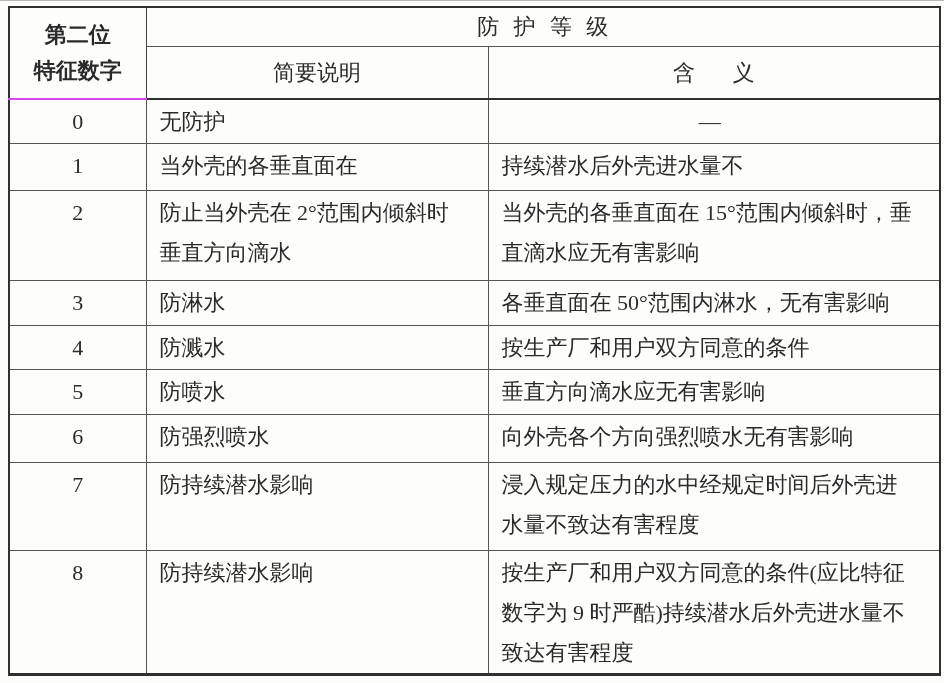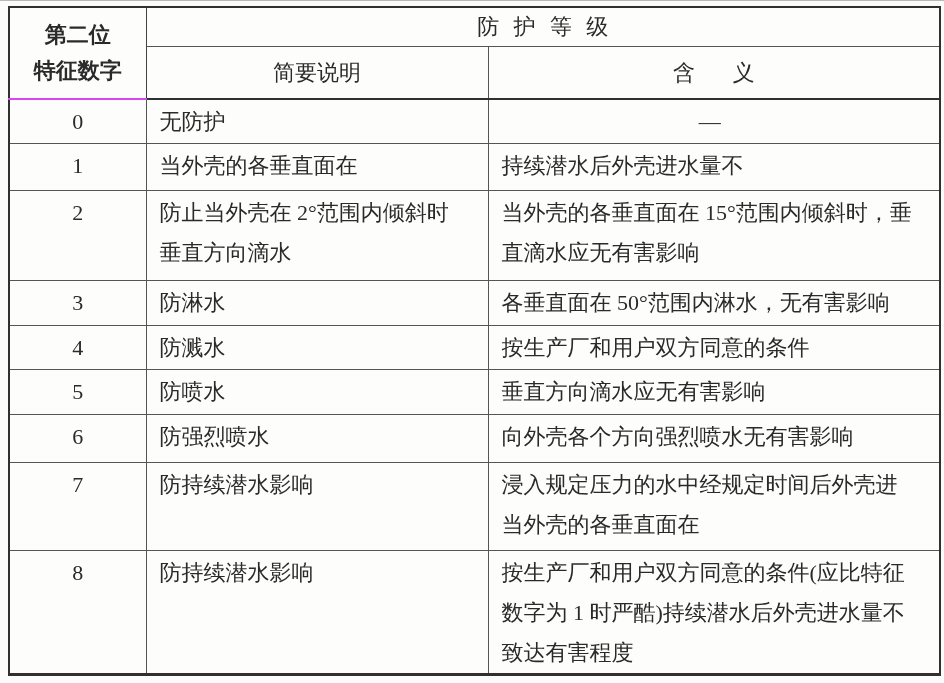--- a/index.html
+++ b/index.html
@@ -130,24 +130,24 @@
       </tr>
       <tr style="height:48px">
         <td class="digit">6</td>
         <td class="desc">防强烈喷水</td>
         <td class="meaning">向外壳各个方向强烈喷水无有害影响</td>
       </tr>
       <tr style="height:88px">
         <td class="digit">7</td>
         <td class="desc">防持续潜水影响</td>
         <td class="meaning">浸入规定压力的水中经规定时间后外壳进
-当外壳的各垂直面在</td>
+水量不致达有害程度</td>
       </tr>
       <tr style="height:123px">
         <td class="digit">8</td>
         <td class="desc">防持续潜水影响</td>
         <td class="meaning">按生产厂和用户双方同意的条件(应比特征
-数字为 1 时严酷)持续潜水后外壳进水量不
+数字为 9 时严酷)持续潜水后外壳进水量不
 致达有害程度</td>
       </tr>
     </tbody>
   </table>
 </div>
 
 </body></html>

